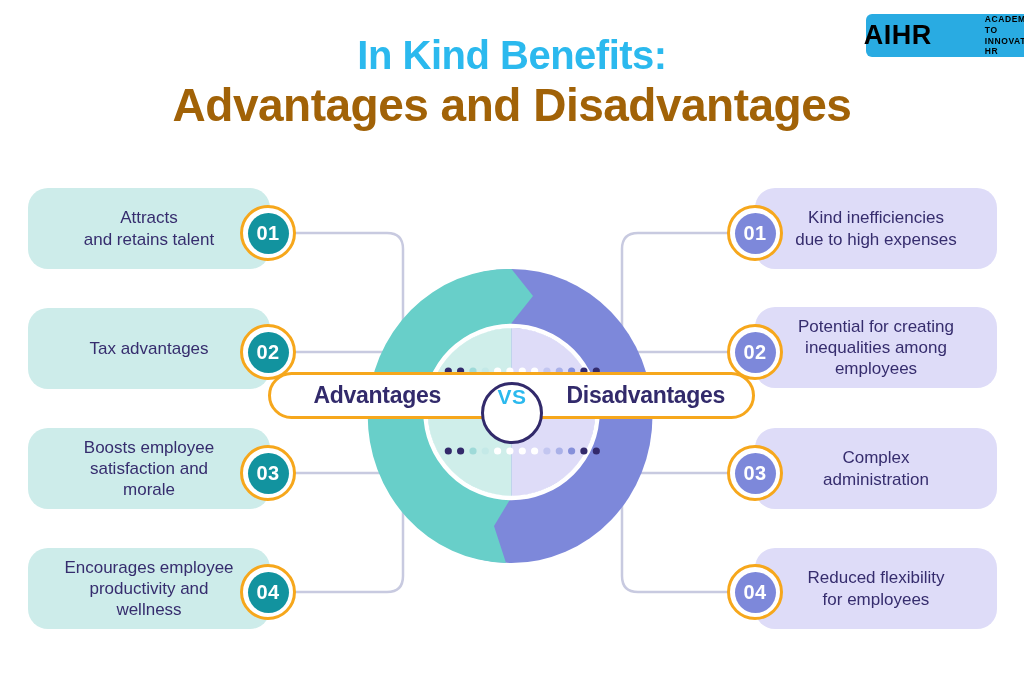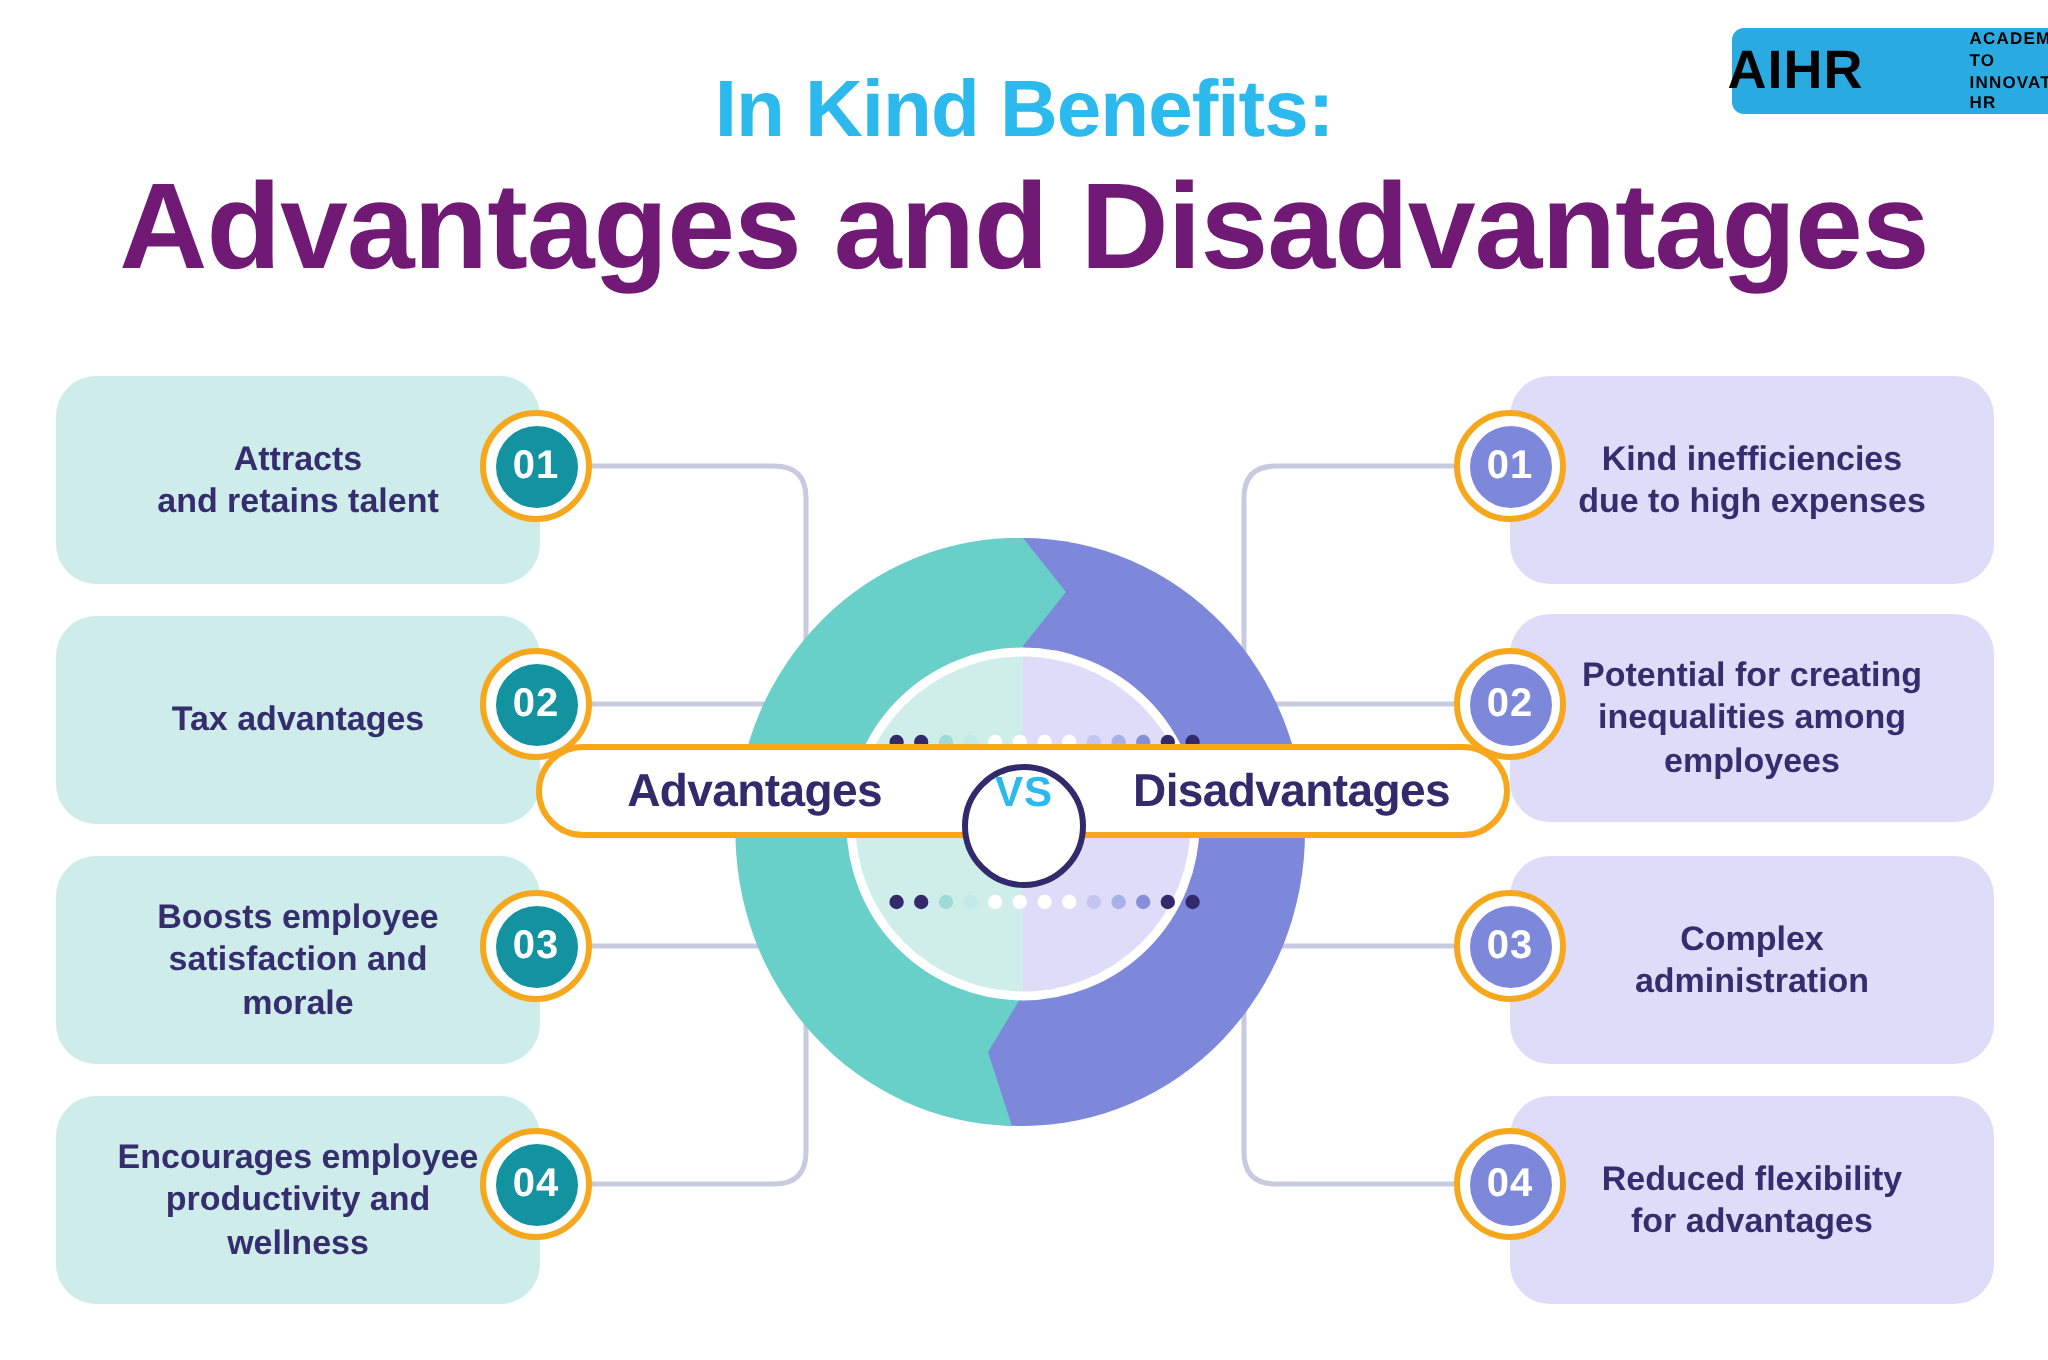--- a/index.html
+++ b/index.html
@@ -3,33 +3,33 @@
 <meta charset="utf-8">
 <style>
   html,body{margin:0;padding:0;background:#e9e9ee;}
   #stage{
     position:relative;width:1024px;height:680px;background:#ffffff;
     overflow:hidden;font-family:"Liberation Sans",sans-serif;margin:0 auto;
   }
   
   .title-wrap{position:absolute;top:34px;left:0;width:1024px;text-align:center;line-height:1.08;}
   .title-accent{font-size:40px;font-weight:bold;color:#2bb9ee;letter-spacing:-0.5px;}
-  .title-main{font-size:61px;font-weight:bold;color:#701a75;letter-spacing:-0.5px;margin-top:4px;}
+  .title-main{font-size:46px;font-weight:bold;color:#a16207;letter-spacing:-0.5px;margin-top:4px;}
   .logo{
     position:absolute;left:866px;top:14px;width:164px;height:43px;background:#29abe2;
     border-radius:6px;display:flex;align-items:center;justify-content:center;color:#000000;gap:20px;
   }
   .logo-brand{font-size:27px;font-weight:bold;letter-spacing:0.5px;}
   .logo-divider{width:2px;height:26px;background:#ffffff;margin:0 7px 0 6px;}
   .logo-tag{font-size:8.5px;font-weight:bold;letter-spacing:0.6px;line-height:1.25;}
   
   .box{
-    position:absolute;width:242px;height:104px;border-radius:20px;
+    position:absolute;width:242px;height:81px;border-radius:20px;
     display:flex;align-items:center;justify-content:center;text-align:center;
-    color:#362d6e;font-weight:bold;font-size:17px;line-height:1.25;
+    color:#362d6e;font-weight:normal;font-size:17px;line-height:1.25;
     padding:0 16px;box-sizing:border-box;white-space:pre-line;
   }
   .box.adv{background:#cdecea;}
   .box.dis{background:#dedcf8;}
   
   .badge{
     position:absolute;width:56px;height:56px;border-radius:50%;
     background:#ffffff;border:3px solid #f6a71c;box-sizing:border-box;
     display:flex;align-items:center;justify-content:center;z-index:5;
   }
@@ -131,21 +131,21 @@
 wellness</span></div>
 
   <div class="box dis" style="left:755px;top:188px"><span>Kind inefficiencies
 due to high expenses</span></div>
   <div class="box dis" style="left:755px;top:307px"><span>Potential for creating
 inequalities among
 employees</span></div>
   <div class="box dis" style="left:755px;top:428px"><span>Complex
 administration</span></div>
   <div class="box dis" style="left:755px;top:548px"><span>Reduced flexibility
-for advantages</span></div>
+for employees</span></div>
 
   <div class="badge teal" style="left:240px;top:205px">
       <span class="num">01</span>
     </div>
   <div class="badge teal" style="left:240px;top:324px">
       <span class="num">02</span>
     </div>
   <div class="badge teal" style="left:240px;top:445px">
       <span class="num">03</span>
     </div>

